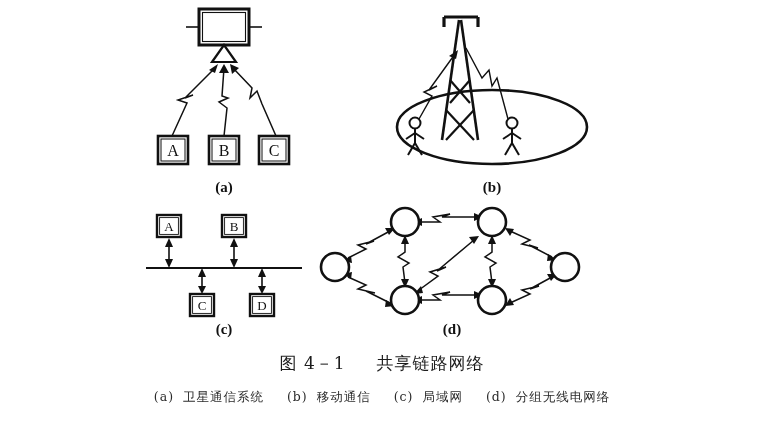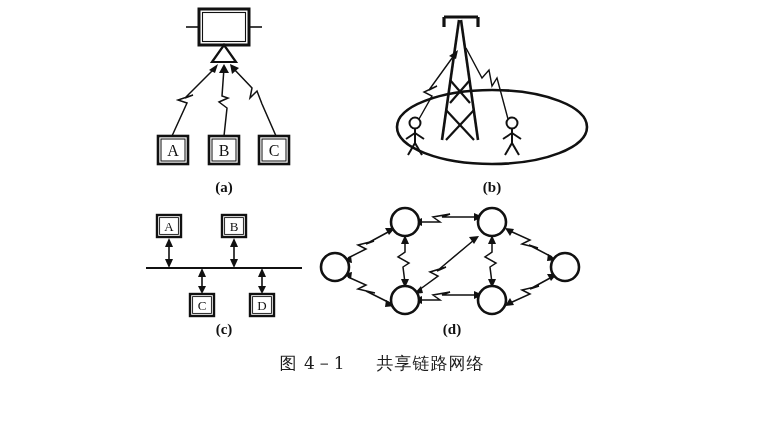--- a/index.html
+++ b/index.html
@@ -289,14 +289,32 @@
     </g>
 
   </svg>
 
   <div class="caption-main">
     <span>图 4－1</span>
     <span style="display:inline-block;width:18px;"></span>
     <span>共享链路网络</span>
   </div>
 
+  <div class="caption-sub">
+    <span class="sub-item">
+      <span class="sub-tag">(a)</span>
+      <span>卫星通信系统</span>
+    </span>
+    <span class="sub-item">
+      <span class="sub-tag">(b)</span>
+      <span>移动通信</span>
+    </span>
+    <span class="sub-item">
+      <span class="sub-tag">(c)</span>
+      <span>局域网</span>
+    </span>
+    <span class="sub-item">
+      <span class="sub-tag">(d)</span>
+      <span>分组无线电网络</span>
+    </span>
+  </div>
 
 </div>
 
 </body></html>

